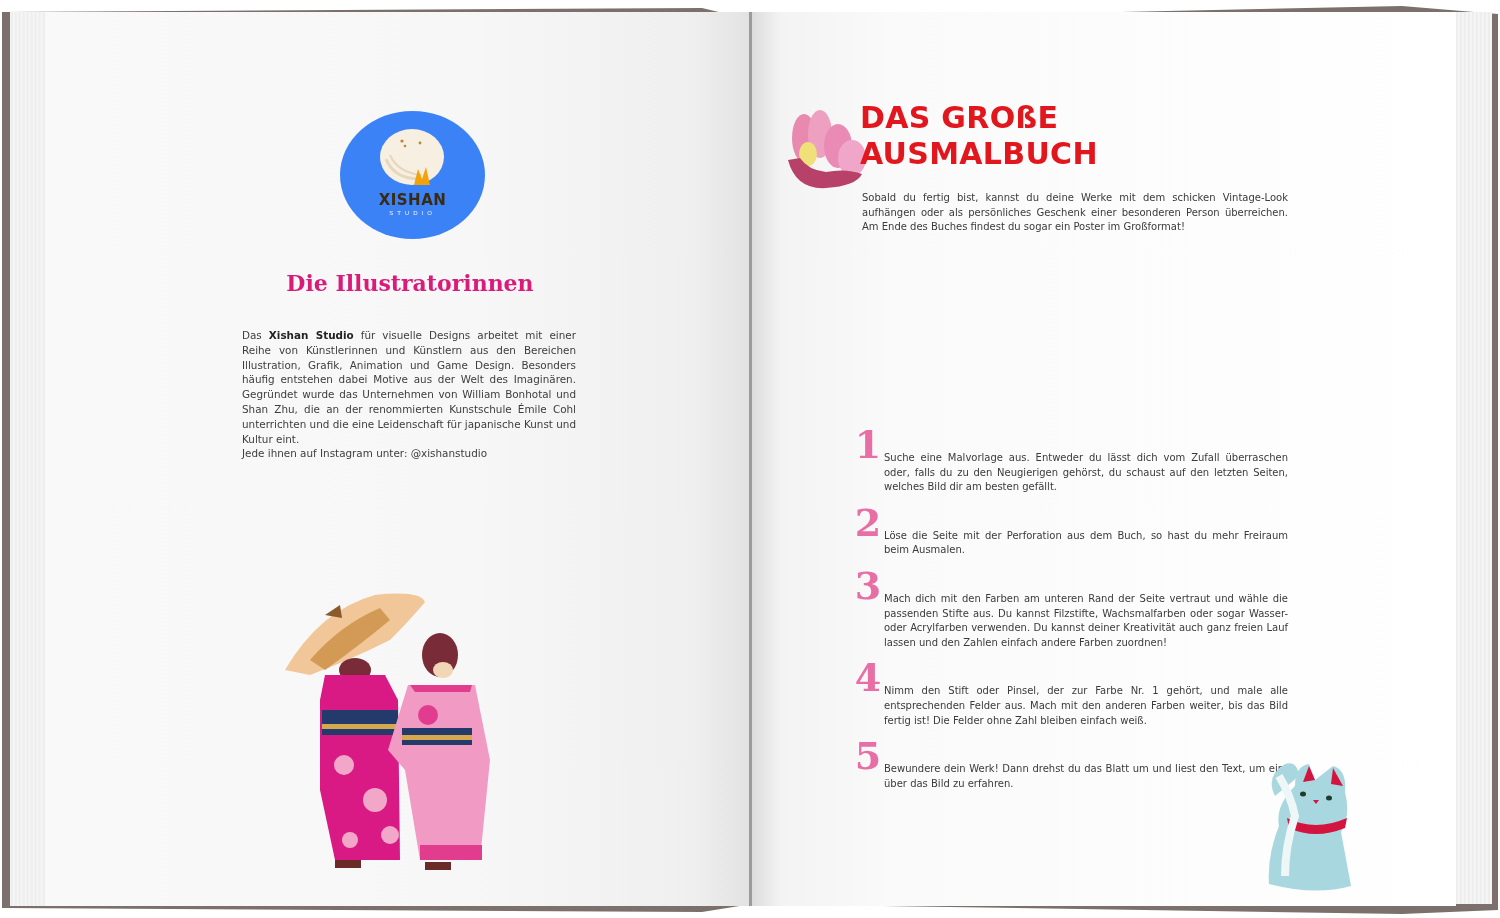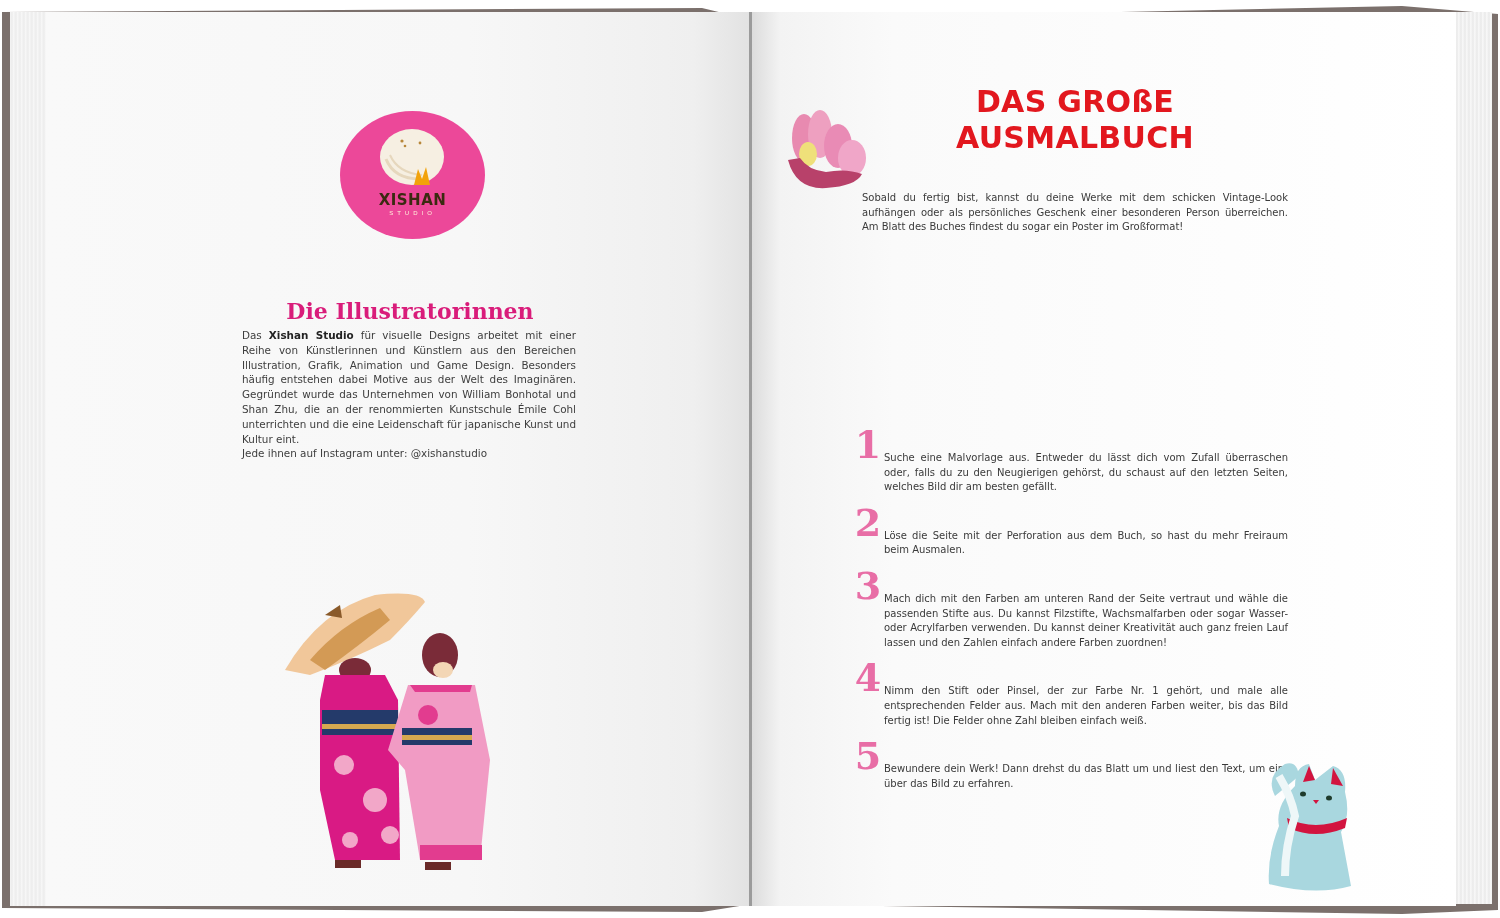--- a/index.html
+++ b/index.html
@@ -35,52 +35,52 @@
     left:752px; width:704px;
     background: linear-gradient(90deg, #dcdcdc 0%, #f3f3f3 4%, #fafafa 20%, #ffffff 100%);
   }
   .gutter {
     position:absolute; left:749px; top:12px; width:3px; height:894px; background:#9b9b9b;
   }
 
   
   .logo {
     position:absolute; left:340px; top:111px; width:145px; height:128px;
-    border-radius:50%; background:#ec4899;
+    border-radius:50%; background:#3b82f6;
   }
   .logo-moon {
     position:absolute; left:40px; top:18px; width:64px; height:56px; border-radius:50%;
     background:#f6efe2;
   }
   .logo-text {
     position:absolute; left:0; width:145px; text-align:center; top:80px;
     font-family:"DejaVu Sans", sans-serif; font-weight:bold; font-size:15px; color:#3a2a10;
     letter-spacing:0.5px;
   }
   .logo-sub {
     position:absolute; left:0; width:145px; text-align:center; top:99px;
     font-size:6px; letter-spacing:4px; color:#fff3da;
   }
   .left-heading {
     position:absolute; left:240px; top:270px; width:340px; text-align:center;
-    font-family:"DejaVu Serif", serif; font-weight:bold; font-size:22px; color:#d91c7a;margin-top:28px;
+    font-family:"DejaVu Serif", serif; font-weight:bold; font-size:22px; color:#d91c7a;
   }
   .bio {
     position:absolute; left:242px; top:328px; width:334px;
     font-family:"DejaVu Sans", sans-serif; font-size:10.4px; line-height:14.8px; color:#3d3d3d;
     text-align:justify;
   }
   .bio b { color:#222;margin-top:44px; }
 
   .illus-kimono { position:absolute; left:280px; top:590px; width:220px; height:290px; }
 
   
   .flower { position:absolute; left:786px; top:108px; width:82px; height:84px; }
   .title {
-    position:absolute; left:860px; top:84px; width:430px; text-align:center;
+    position:absolute; left:860px; top:100px; width:430px; text-align:left;
     font-family:"DejaVu Sans", sans-serif; font-weight:bold; font-size:30px; line-height:36px;
     color:#e2171e; letter-spacing:0.3px;
   }
   .intro {
     position:absolute; left:862px; top:191px; width:426px;
     font-family:"DejaVu Sans", sans-serif; font-size:10px; line-height:14.6px; color:#3a3a3a;
     text-align:justify;
   }
   .intro p { margin:0 0 8px 0; }
   .subheading {
@@ -173,21 +173,21 @@
     <ellipse cx="66" cy="50" rx="14" ry="18" fill="#f0a6c8"></ellipse>
     <ellipse cx="22" cy="46" rx="9" ry="12" fill="#efe07a"></ellipse>
     <path d="M2 52 Q10 82 40 80 Q70 78 76 66 Q60 60 40 64 Q22 62 14 50 Z" fill="#b8416a"></path>
   </svg>
 
   <div class="title">
     <div>DAS GROßE AUSMALBUCH</div>
   </div>
 
   <div class="intro">
-    <p>Sobald du fertig bist, kannst du deine Werke mit dem schicken Vintage-Look aufhängen oder als persönliches Geschenk einer besonderen Person überreichen. Am Blatt des Buches findest du sogar ein Poster im Großformat!</p>
+    <p>Sobald du fertig bist, kannst du deine Werke mit dem schicken Vintage-Look aufhängen oder als persönliches Geschenk einer besonderen Person überreichen. Am Ende des Buches findest du sogar ein Poster im Großformat!</p>
   </div>
 
 
   <div class="steps">
     <div class="step">
       <div class="step-num">1</div>
       <div class="step-text">Suche eine Malvorlage aus. Entweder du lässt dich vom Zufall überraschen oder, falls du zu den Neugierigen gehörst, du schaust auf den letzten Seiten, welches Bild dir am besten gefällt.</div>
     </div>
     <div class="step">
       <div class="step-num">2</div>

